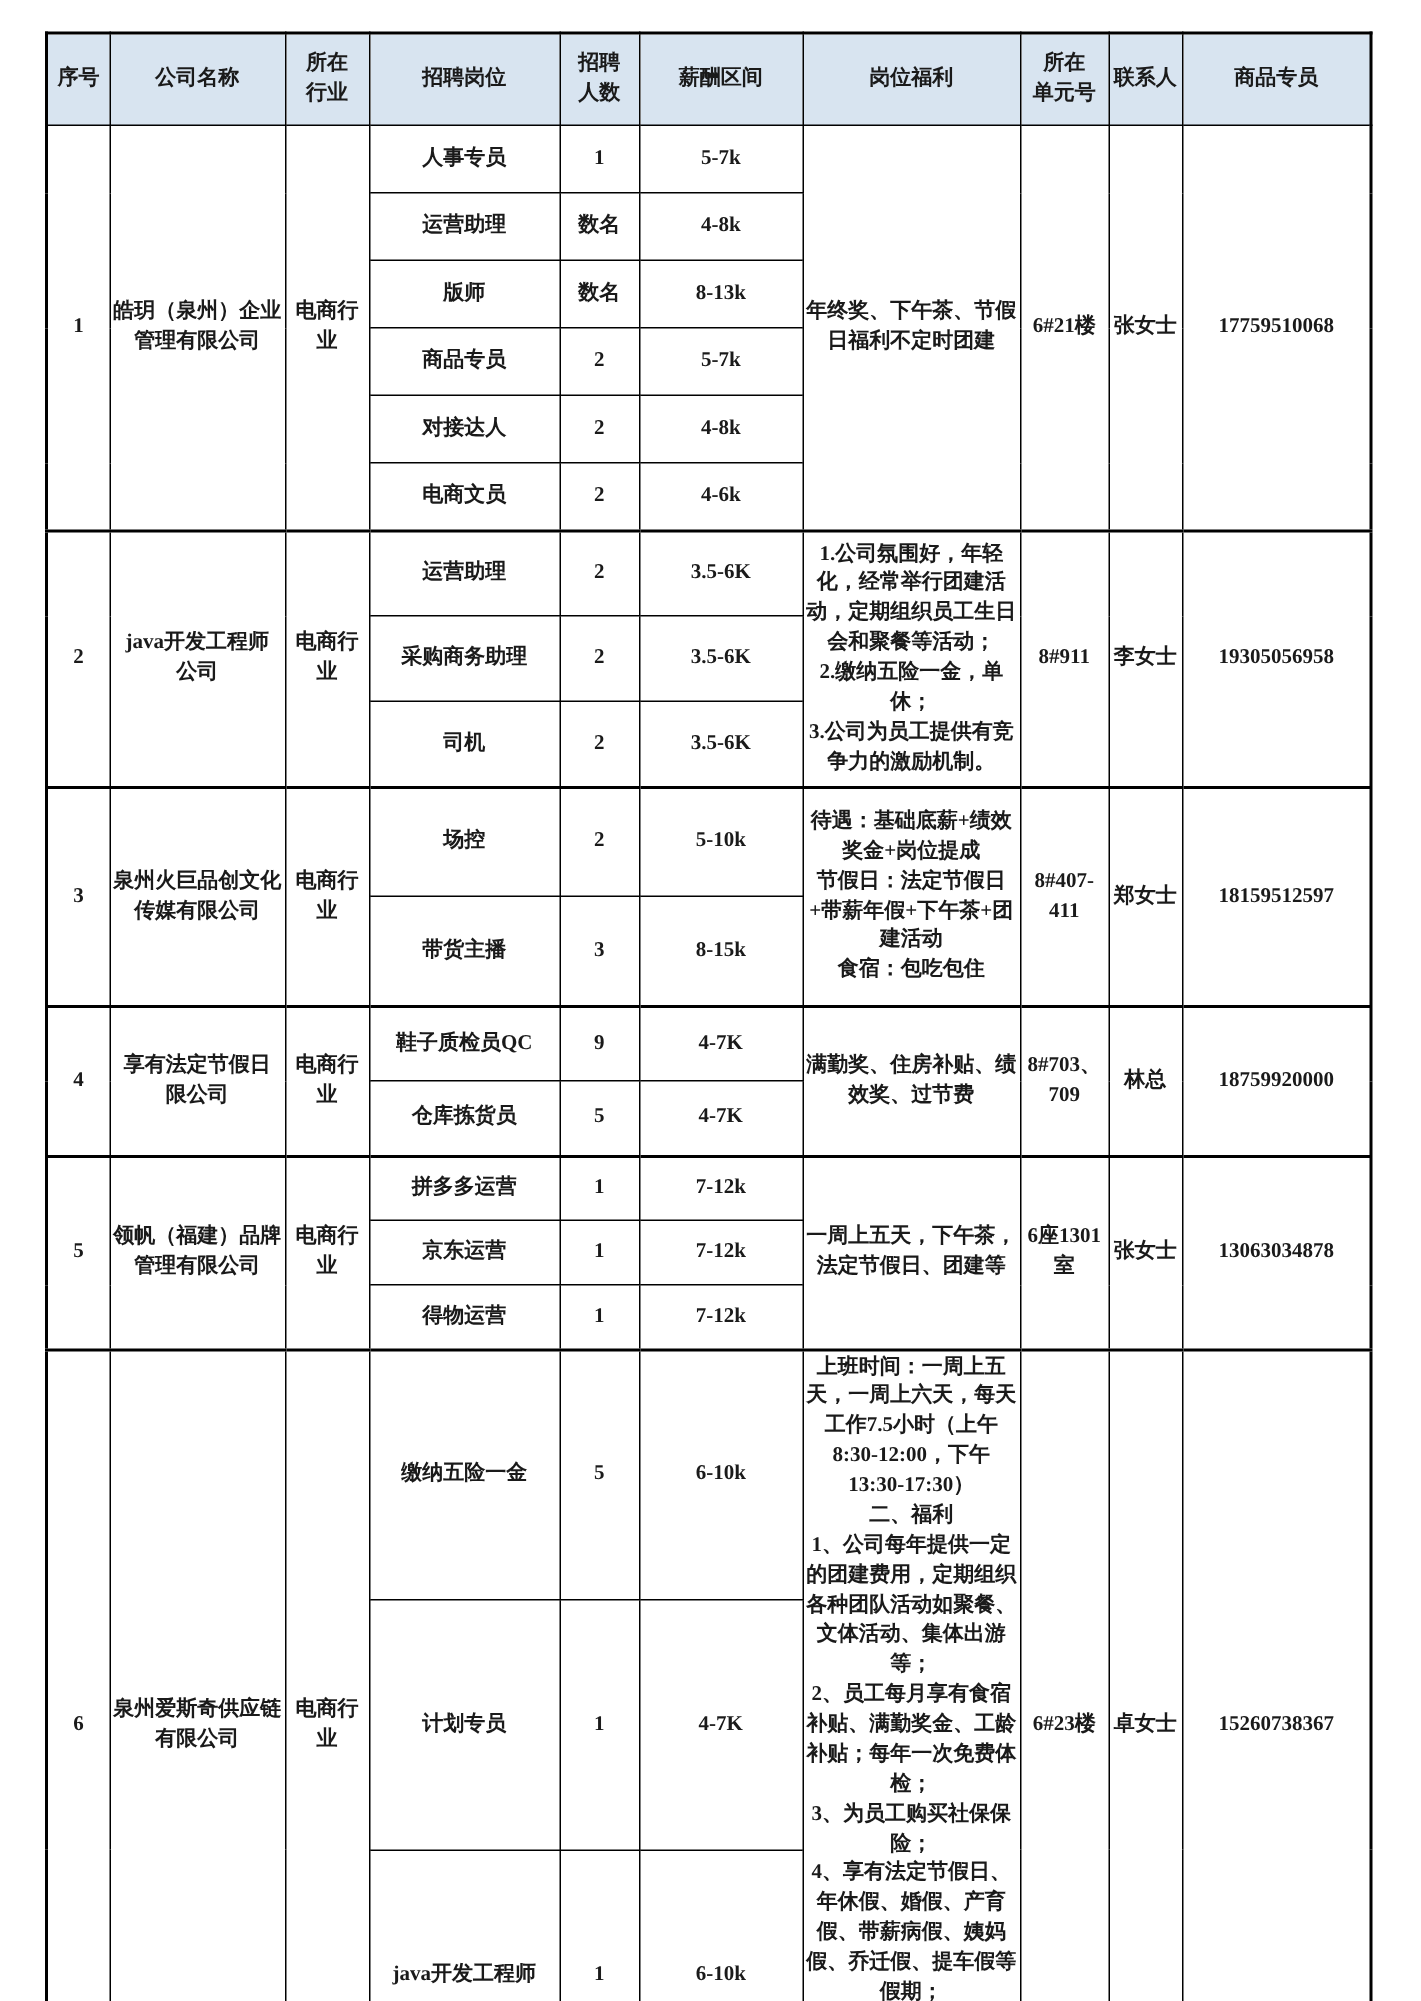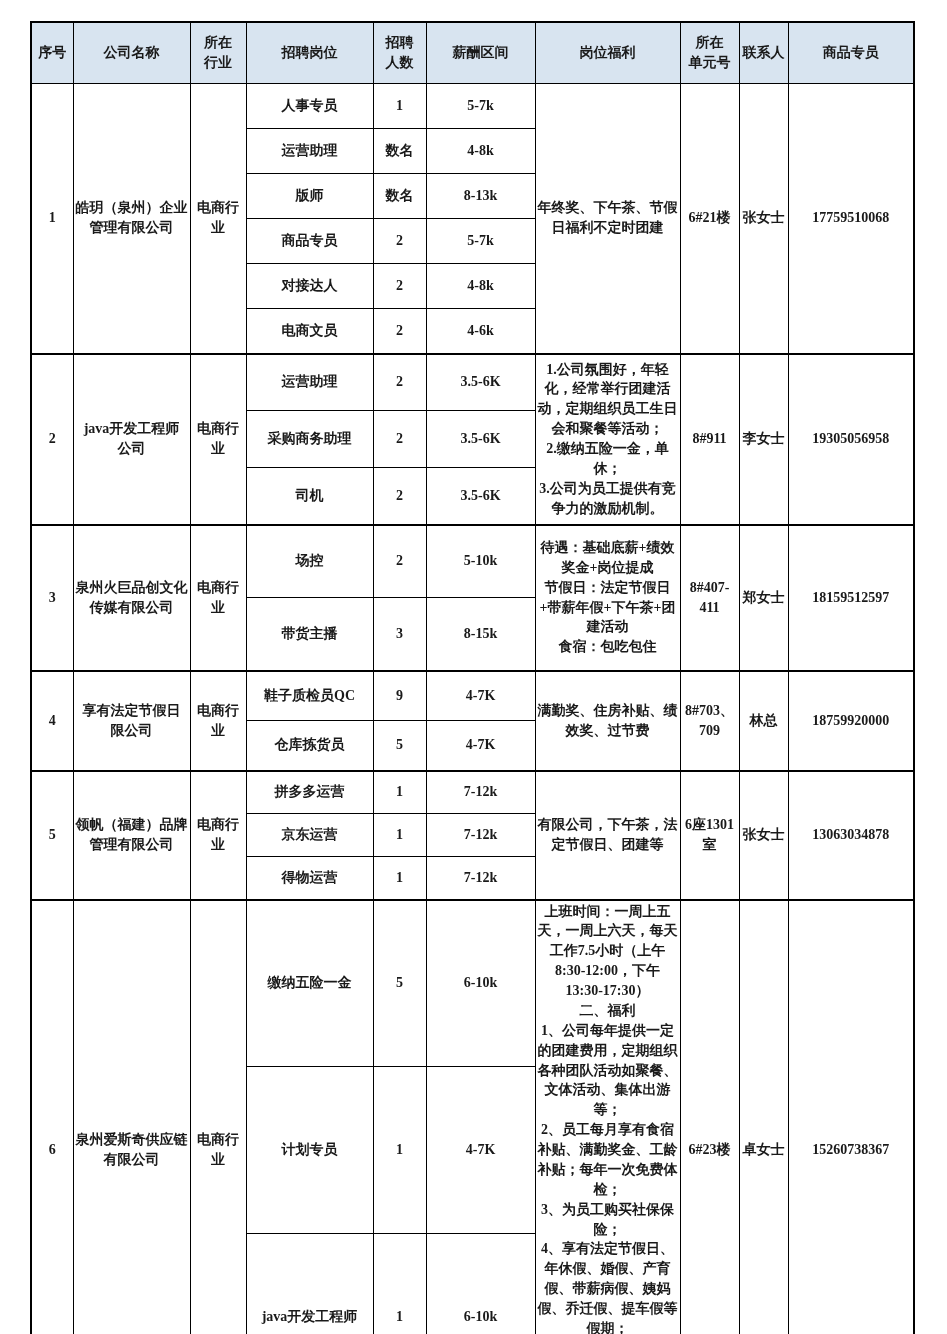--- a/index.html
+++ b/index.html
@@ -200,21 +200,21 @@
         </tr>
         <tr class="group-start" style="height: 43px;">
           <td class="c-no" rowspan="3">5</td>
           <td class="c-company" rowspan="3">领帆（福建）品牌
 管理有限公司</td>
           <td class="c-industry" rowspan="3">电商行
 业</td>
           <td class="c-pos">拼多多运营</td>
           <td class="c-count">1</td>
           <td class="c-salary">7-12k</td>
-          <td class="c-benefits benefits-4" rowspan="3">有限公司，下午茶，法定节假日、团建等</td>
+          <td class="c-benefits benefits-4" rowspan="3">一周上五天，下午茶，法定节假日、团建等</td>
           <td class="c-unit" rowspan="3">6座1301室</td>
           <td class="c-contact" rowspan="3">张女士</td>
           <td class="c-phone" rowspan="3">13063034878</td>
         </tr>
         <tr style="height: 43px;">
           <td class="c-pos">京东运营</td>
           <td class="c-count">1</td>
           <td class="c-salary">7-12k</td>
         </tr>
         <tr style="height: 43px;">

